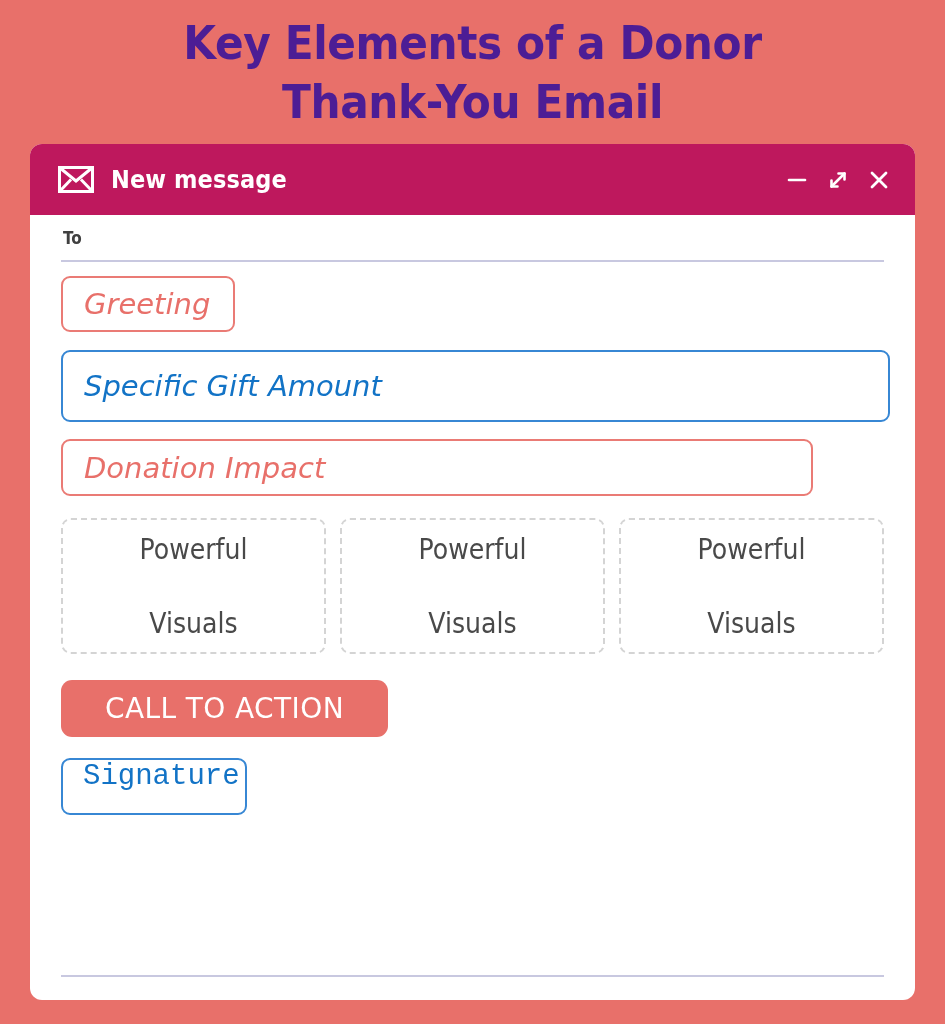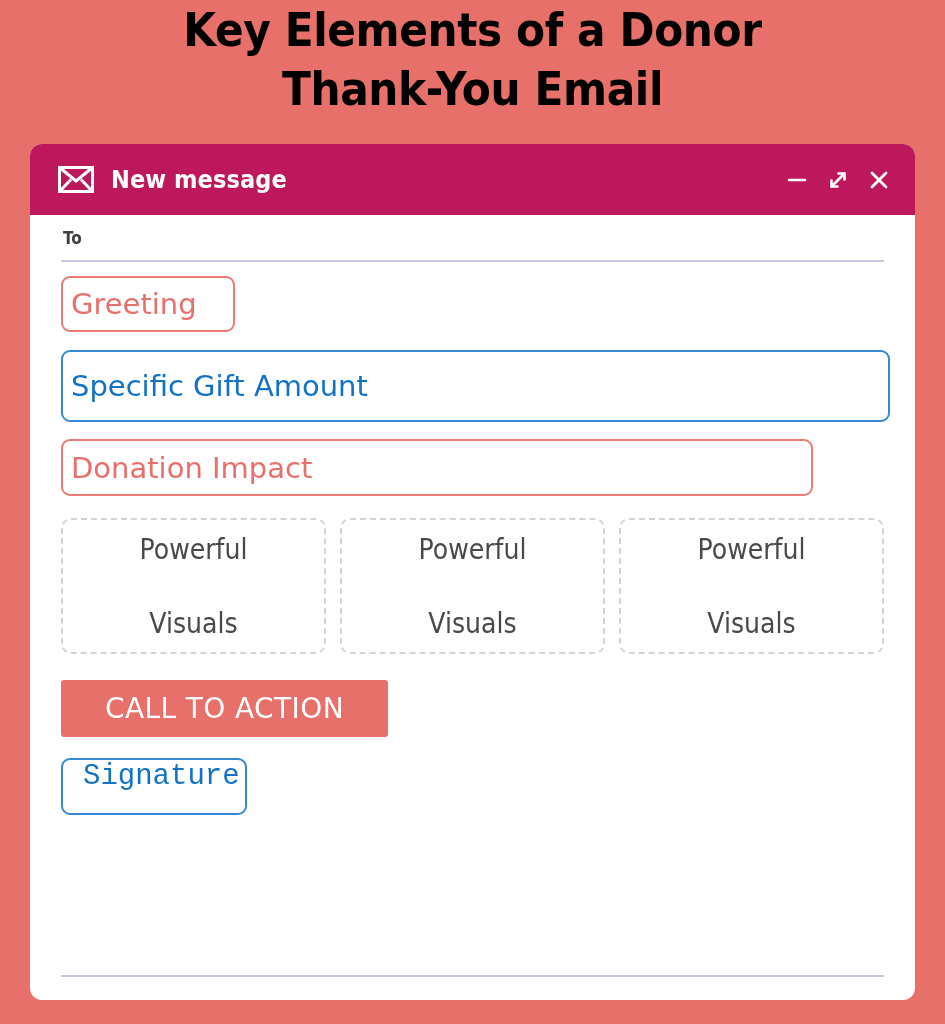--- a/index.html
+++ b/index.html
@@ -10,22 +10,23 @@
     width: 945px;
     height: 1024px;
     background: #e8706a;
     font-family: "Liberation Sans", sans-serif;
     overflow: hidden;
   }
 
   
   .page-title {
     width: 945px;
+    padding-top: 13px;
     text-align: center;
-    color: #000000;
+    color: #4c1d95;
     font-family: "DejaVu Sans Condensed", "Liberation Sans Narrow", "Liberation Sans", sans-serif;
     font-weight: bold;
     font-size: 47px;
     line-height: 59px;
     letter-spacing: -0.4px;
     box-sizing: border-box;
   }
   .page-title .tl {
     display: block;
     white-space: pre;
@@ -121,21 +122,22 @@
   .blocks {
     padding-top: 14px;
   }
   .block {
     box-sizing: border-box;
     border-radius: 9px;
     display: flex;
     align-items: center;
     font-family: "DejaVu Sans", "Liberation Sans", sans-serif;
     font-size: 29px;
-    padding-left: 8px;
+    padding-left: 21px;
+    font-style: italic;
   }
   .block.coral {
     border: 2px solid #ea7b75;
     color: #e8706a;
   }
   .block.blue {
     border: 2px solid #3787d4;
     color: #1273c6;
   }
   .block-greeting {
@@ -176,21 +178,21 @@
     text-align: center;
     gap: 33px;
   }
 
   
   .cta-button {
     margin-top: 26px;
     width: 327px;
     height: 57px;
     background: #e8706a;
-    border-radius: 3px;
+    border-radius: 11px;
     display: flex;
     align-items: center;
     justify-content: center;
     color: #ffffff;
     font-family: "DejaVu Sans", "Liberation Sans", sans-serif;
     font-size: 28px;
     letter-spacing: 0.4px;
     cursor: pointer;
     box-sizing: border-box;
   }

